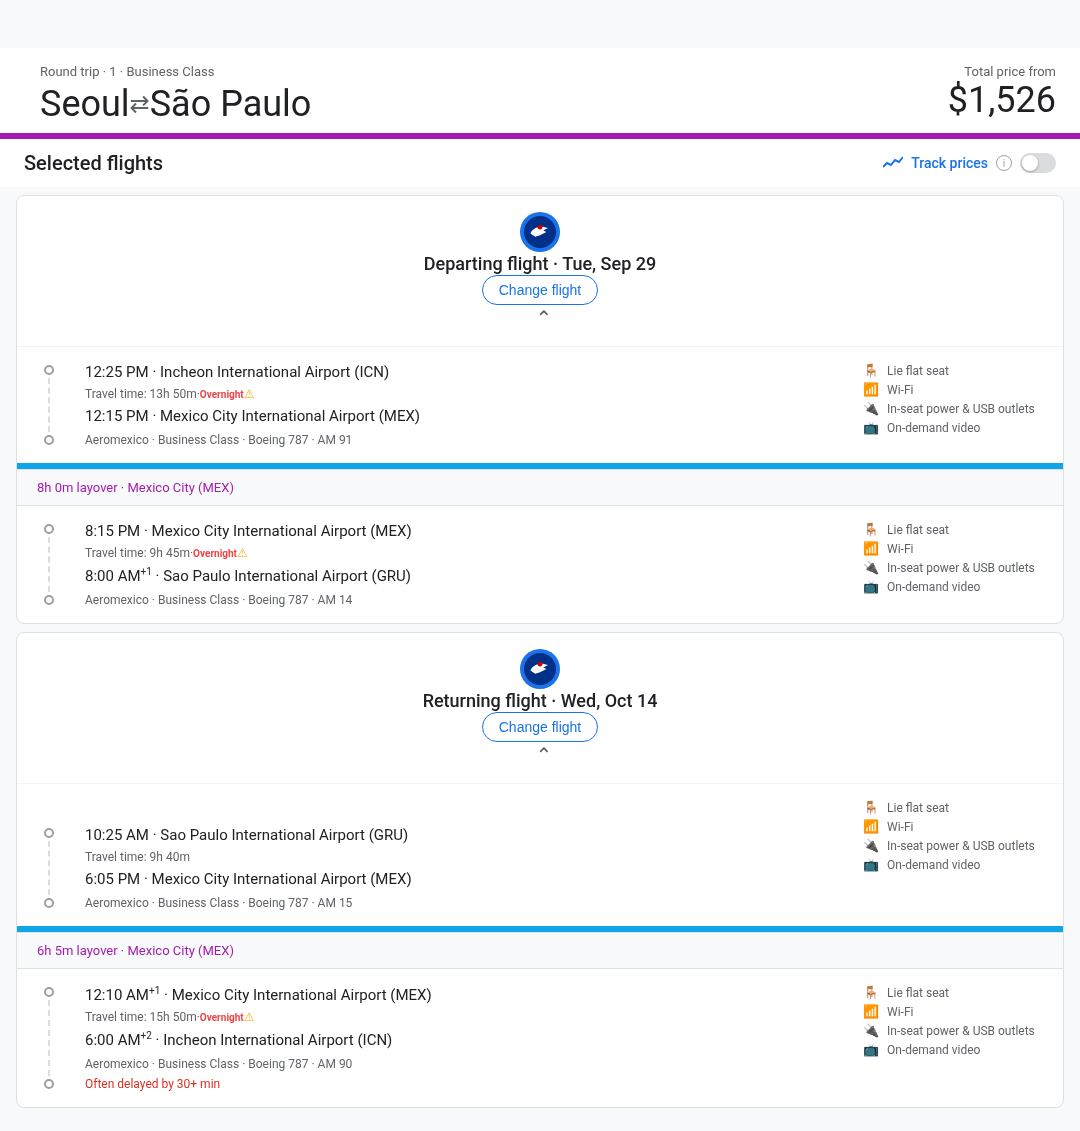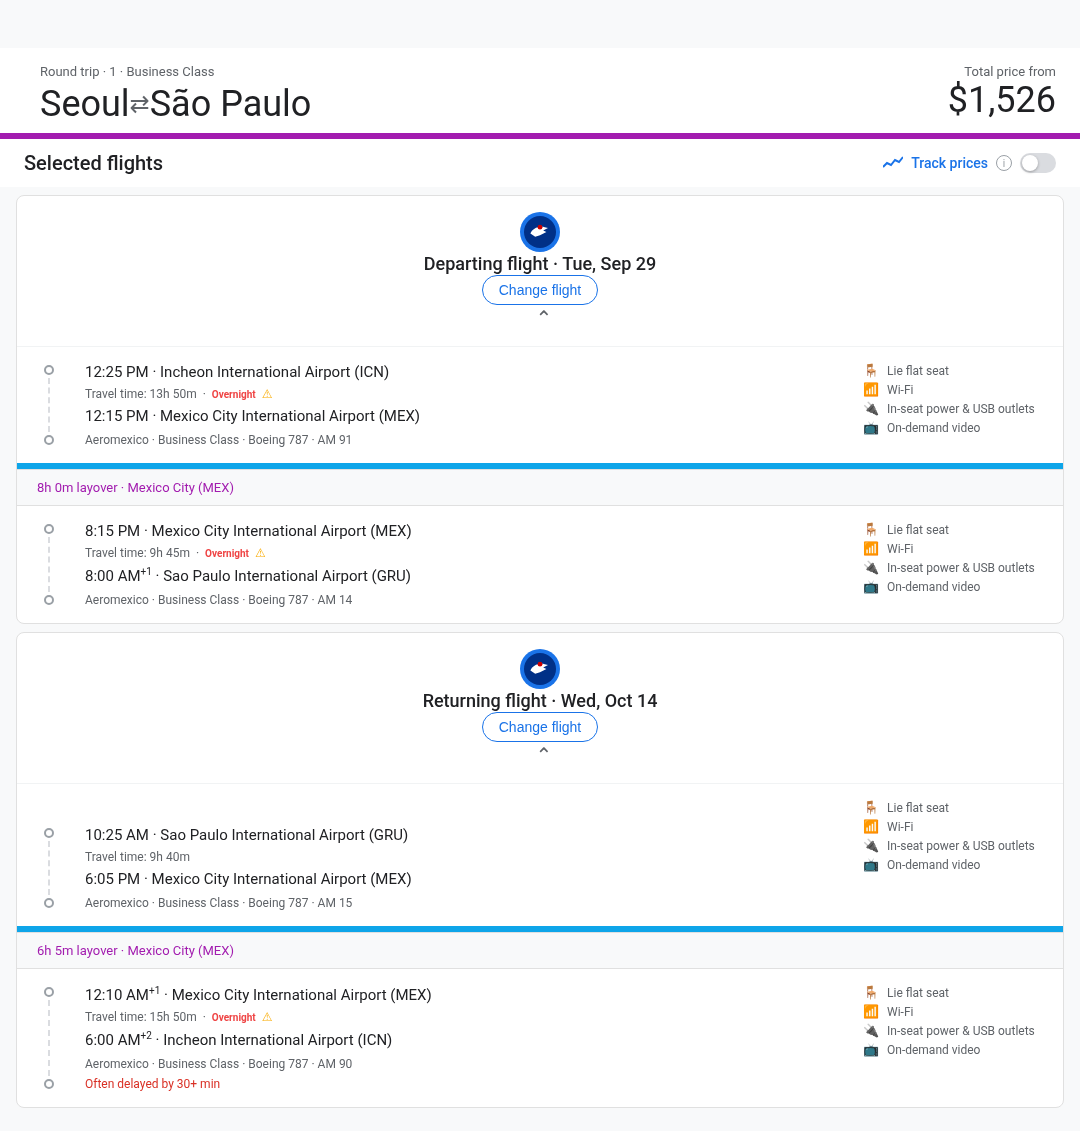--- a/index.html
+++ b/index.html
@@ -241,21 +241,20 @@
       font-size: 15px;
       color: #202124;
       margin-bottom: 2px;
     }
     .travel-time-row {
       font-size: 12px;
       color: #5f6368;
       margin: 6px 0;
       display: flex;
       align-items: center;
-      gap: 6px;
     }
     .seg-to {
       font-size: 15px;
       color: #202124;
       margin-top: 2px;
     }
     .airline-meta {
       font-size: 12px;
       color: #5f6368;
       margin-top: 8px;

